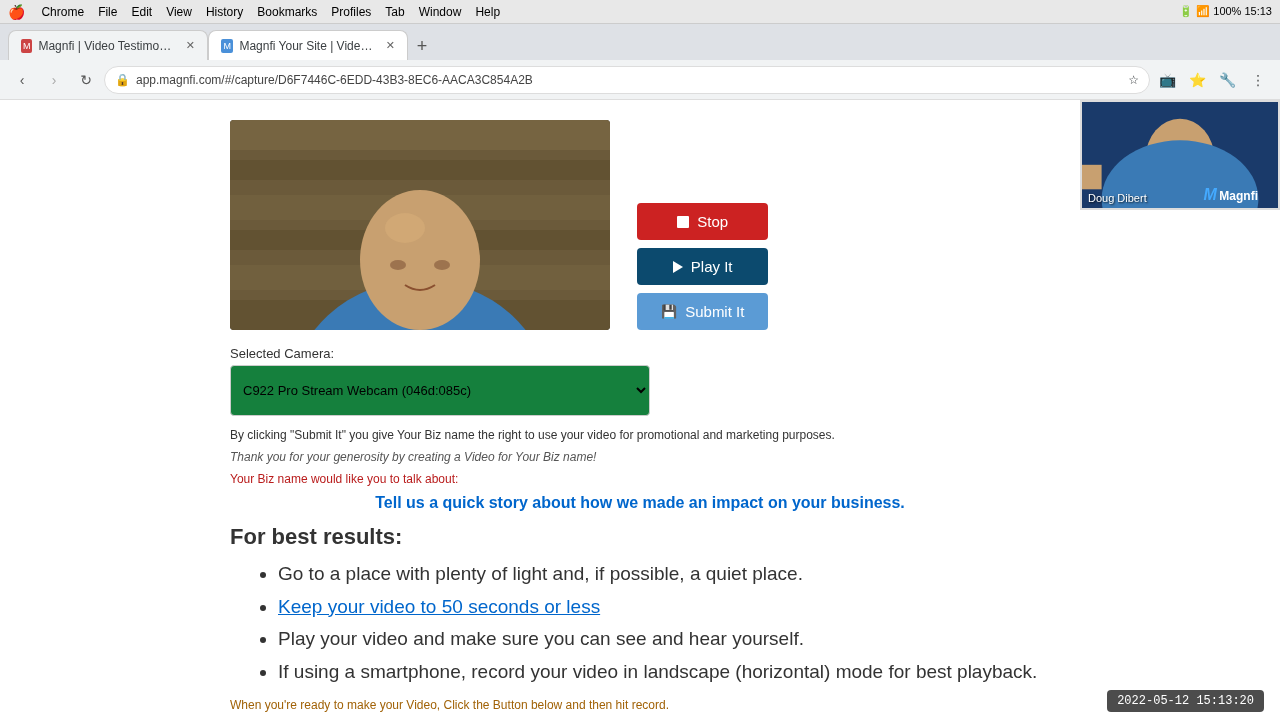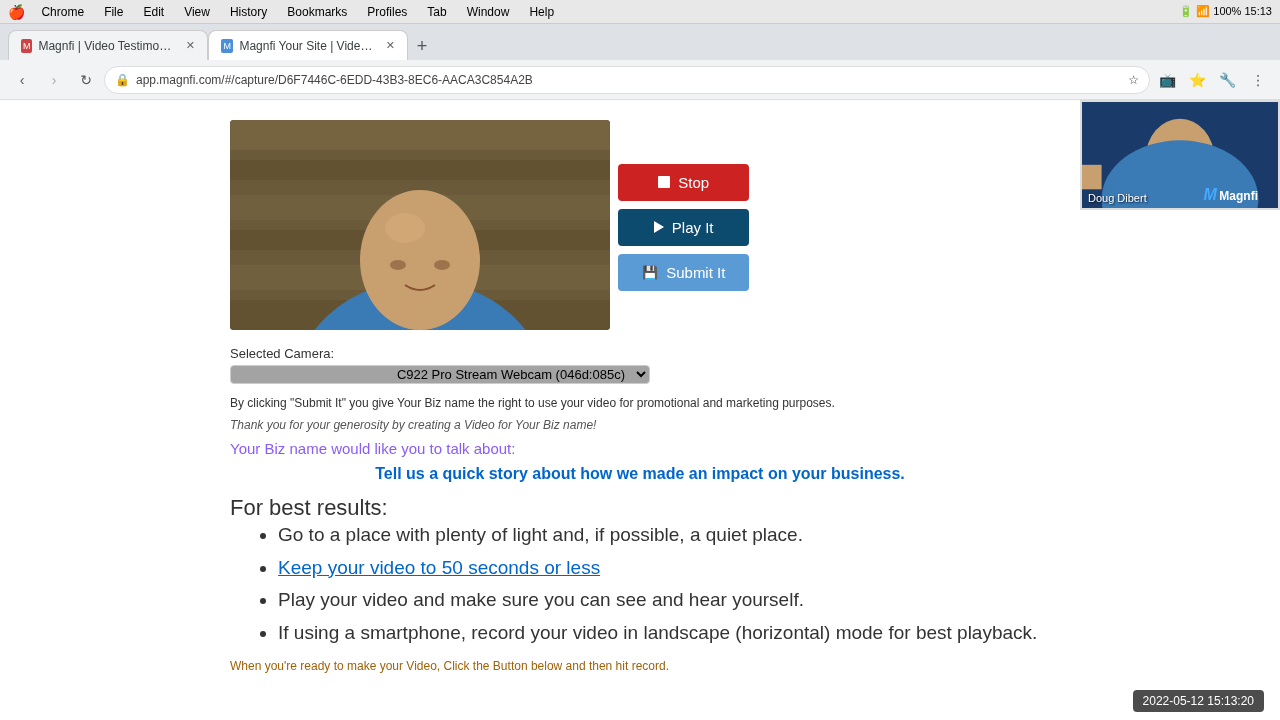--- a/index.html
+++ b/index.html
@@ -18,21 +18,21 @@
       background: #e8e8e8;
       display: flex;
       align-items: center;
       padding: 0 8px;
       font-size: 12px;
       font-weight: 500;
       gap: 16px;
       border-bottom: 1px solid #ccc;
     }
     .menubar-apple { font-size: 14px; }
-    .menubar-items { display: flex; gap: 20px; align-items: center; }
+    .menubar-items { display: flex; gap: 14px; align-items: center; }
     .menubar-right { margin-left: auto; display: flex; align-items: center; gap: 6px; font-size: 11px; justify-content: flex-end; }
 
     
     .browser-window {
       width: 1280px;
       height: 696px;
       background: white;
       display: flex;
       flex-direction: column;
     }
@@ -133,22 +133,22 @@
     }
 
     .main-container {
       max-width: 860px;
       width: 100%;
       padding: 20px;
     }
 
     .video-section {
       display: flex;
-      gap: 8px;
-      align-items: center;
+      gap: 27px;
+      align-items: flex-end;
       margin-bottom: 16px;
     }
 
     .video-player {
       width: 380px;
       height: 210px;
       background: #333;
       border-radius: 4px;
       overflow: hidden;
       flex-shrink: 0;
@@ -217,62 +217,62 @@
     }
 
     .camera-label {
       font-size: 13px;
       color: #333;
       margin-bottom: 4px;
     }
 
     .camera-select {
       width: 100%;
-      padding: 0 8px;
+      padding: 16px 8px;
       font-size: 13px;
       border: 1px solid #ccc;
       border-radius: 4px;
-      background: #a3a3a3;
+      background: #15803d;
       cursor: pointer;
       max-width: 420px;
-      text-align: right;
     }
 
     .legal-text {
       font-size: 12px;
       color: #333;
       margin: 12px 0 8px 0;
     }
 
     .thanks-text {
       font-size: 12px;
       color: #555;
       margin-bottom: 4px;
       font-style: italic;
     }
 
     .biz-text {
-      font-size: 15px;
-      color: #8b5cf6;
+      font-size: 12px;
+      color: #b91c1c;
       margin-bottom: 8px;
       margin-top: 8px;
     }
 
     .story-heading {
       font-size: 16px;
       color: #0066cc;
       font-weight: 600;
       margin-bottom: 12px;
       text-align: center;
     }
 
     .results-heading {
       font-size: 22px;
       color: #333;
-      font-weight: 400;
+      font-weight: 700;
+      margin-bottom: 10px;
     }
 
     .tips-list {
       list-style: disc;
       padding-left: 20px;
       margin-bottom: 12px;
     }
     .tips-list li {
       font-size: 19px;
       color: #333;
@@ -326,20 +326,21 @@
     
     .status-bar {
       position: absolute;
       bottom: 8px;
       right: 16px;
       background: rgba(0,0,0,0.7);
       color: white;
       font-size: 12px;
       padding: 4px 10px;
       border-radius: 4px;
+      font-family: Liberation Mono, monospace;
     }
 
     
     .icon-stop-rect {
       width: 12px;
       height: 12px;
       background: white;
       border-radius: 1px;
     }
     .icon-play-triangle {

